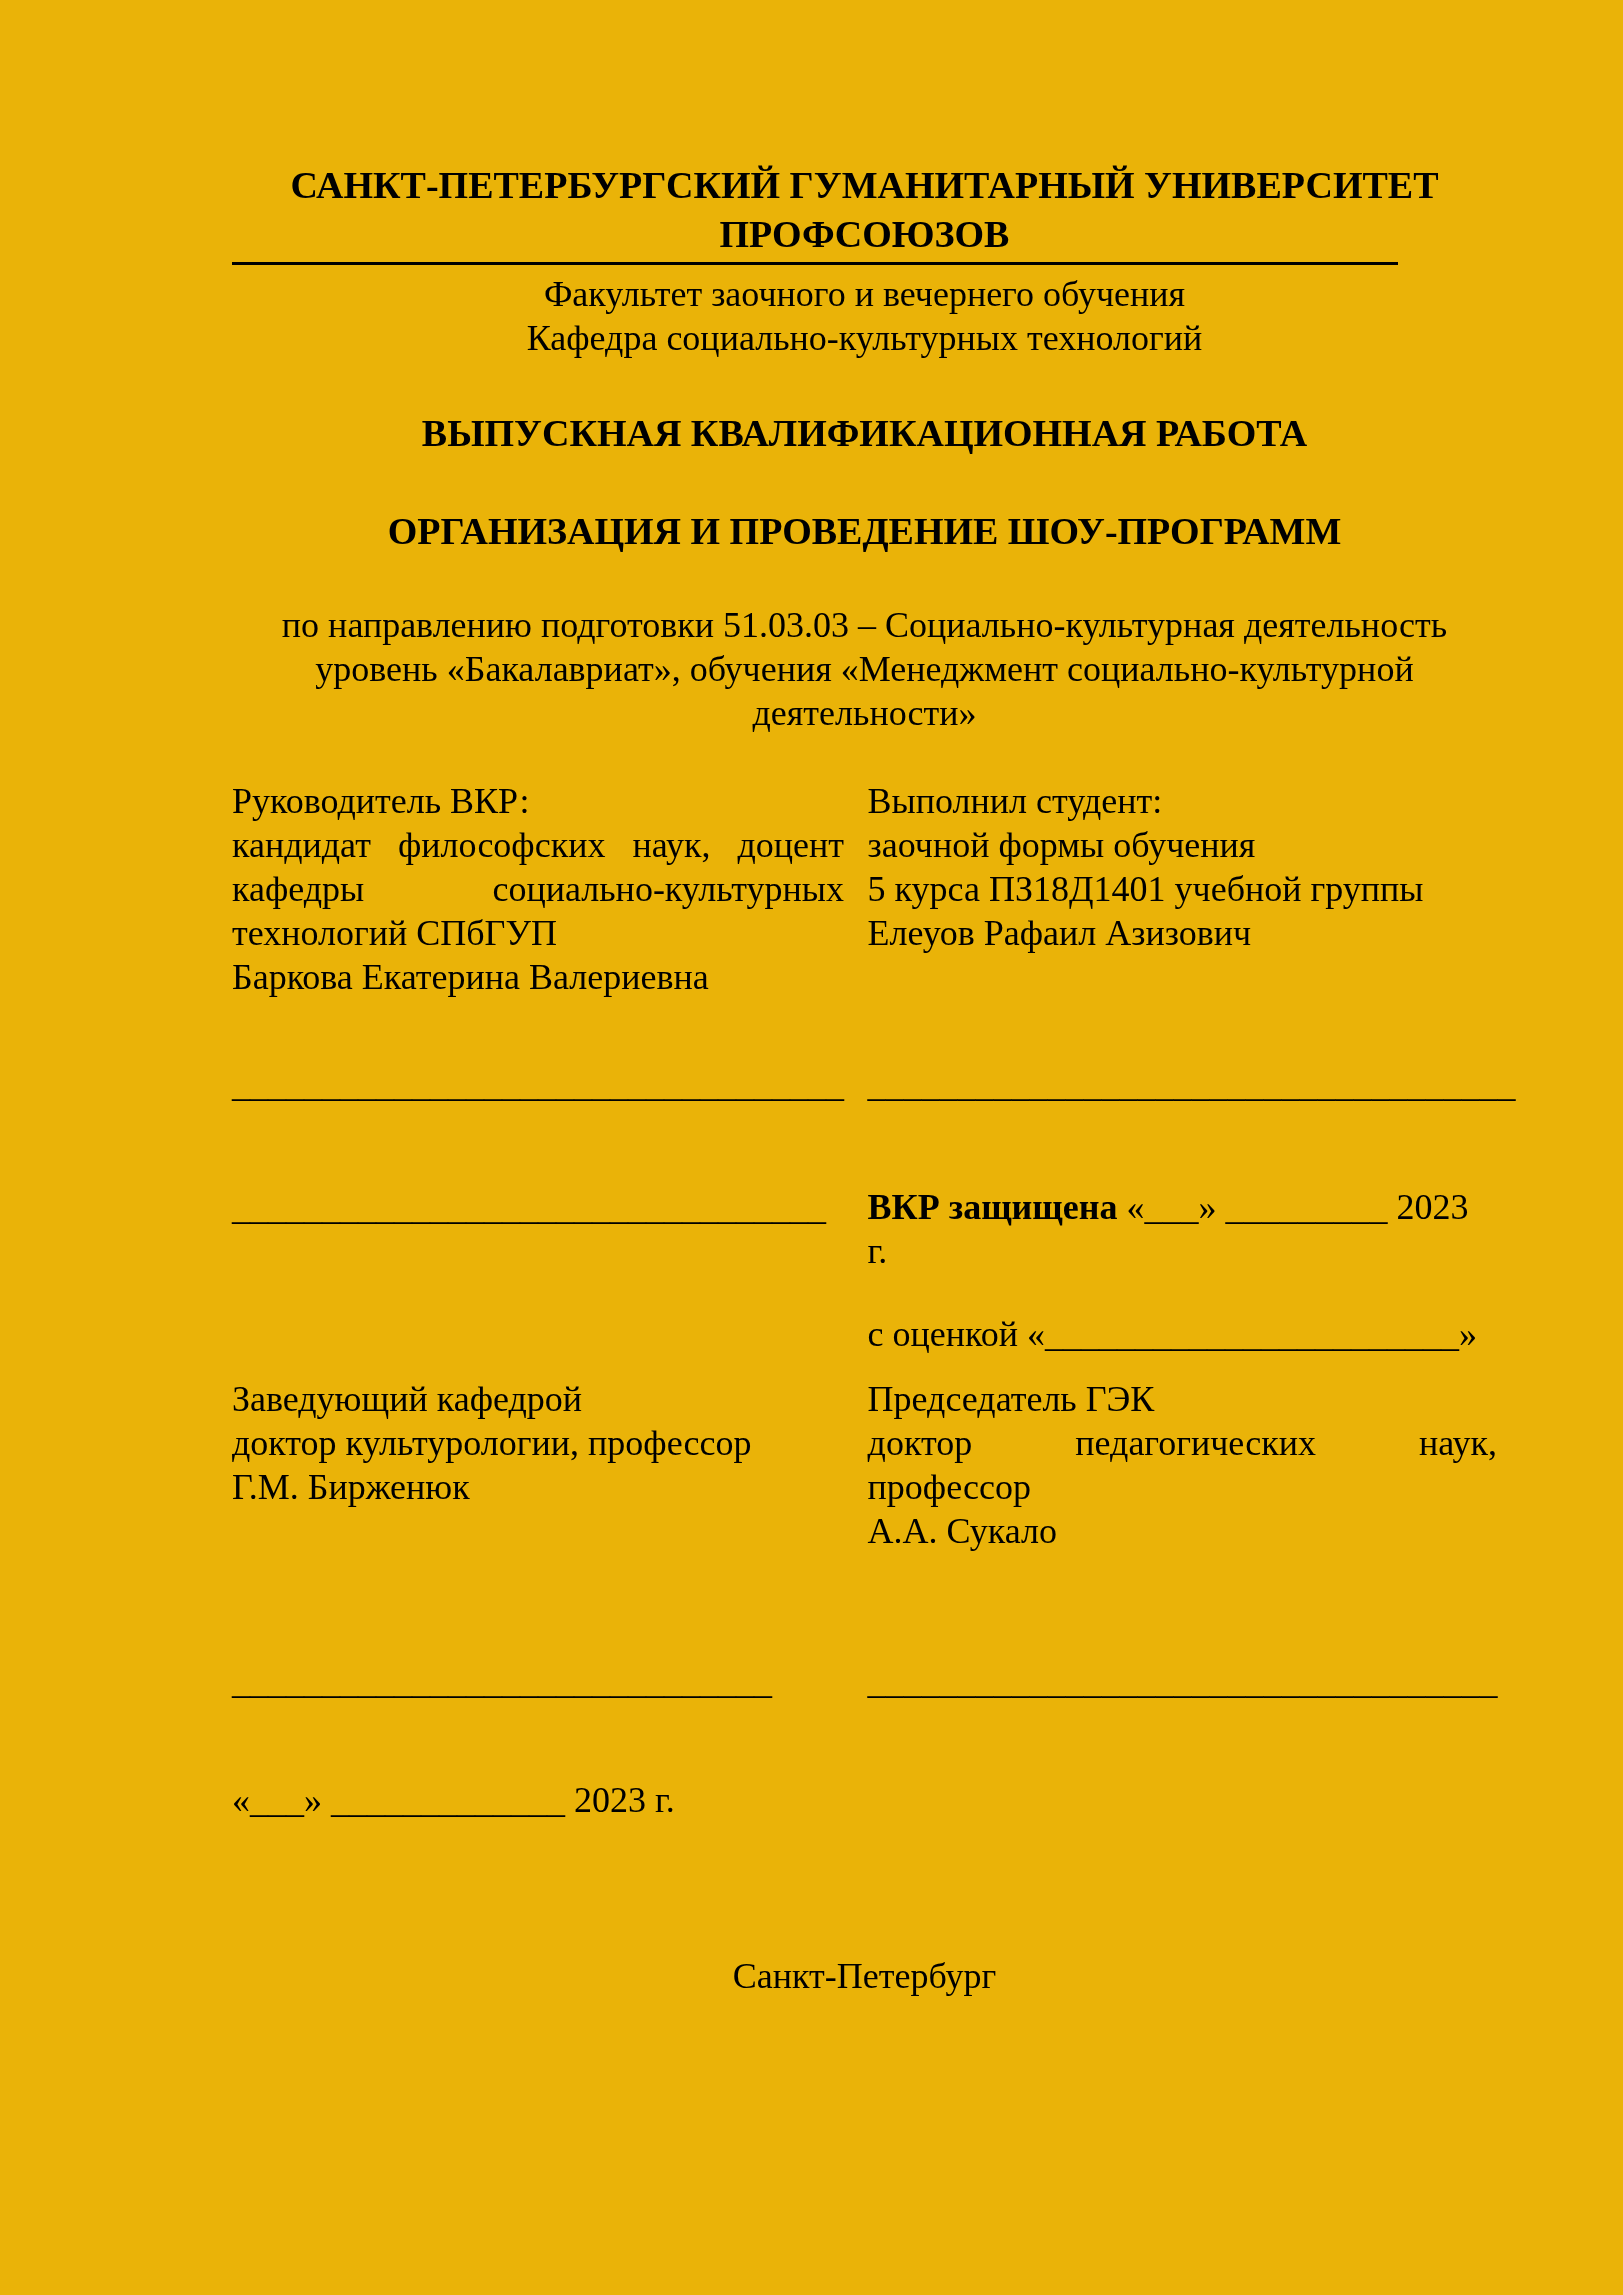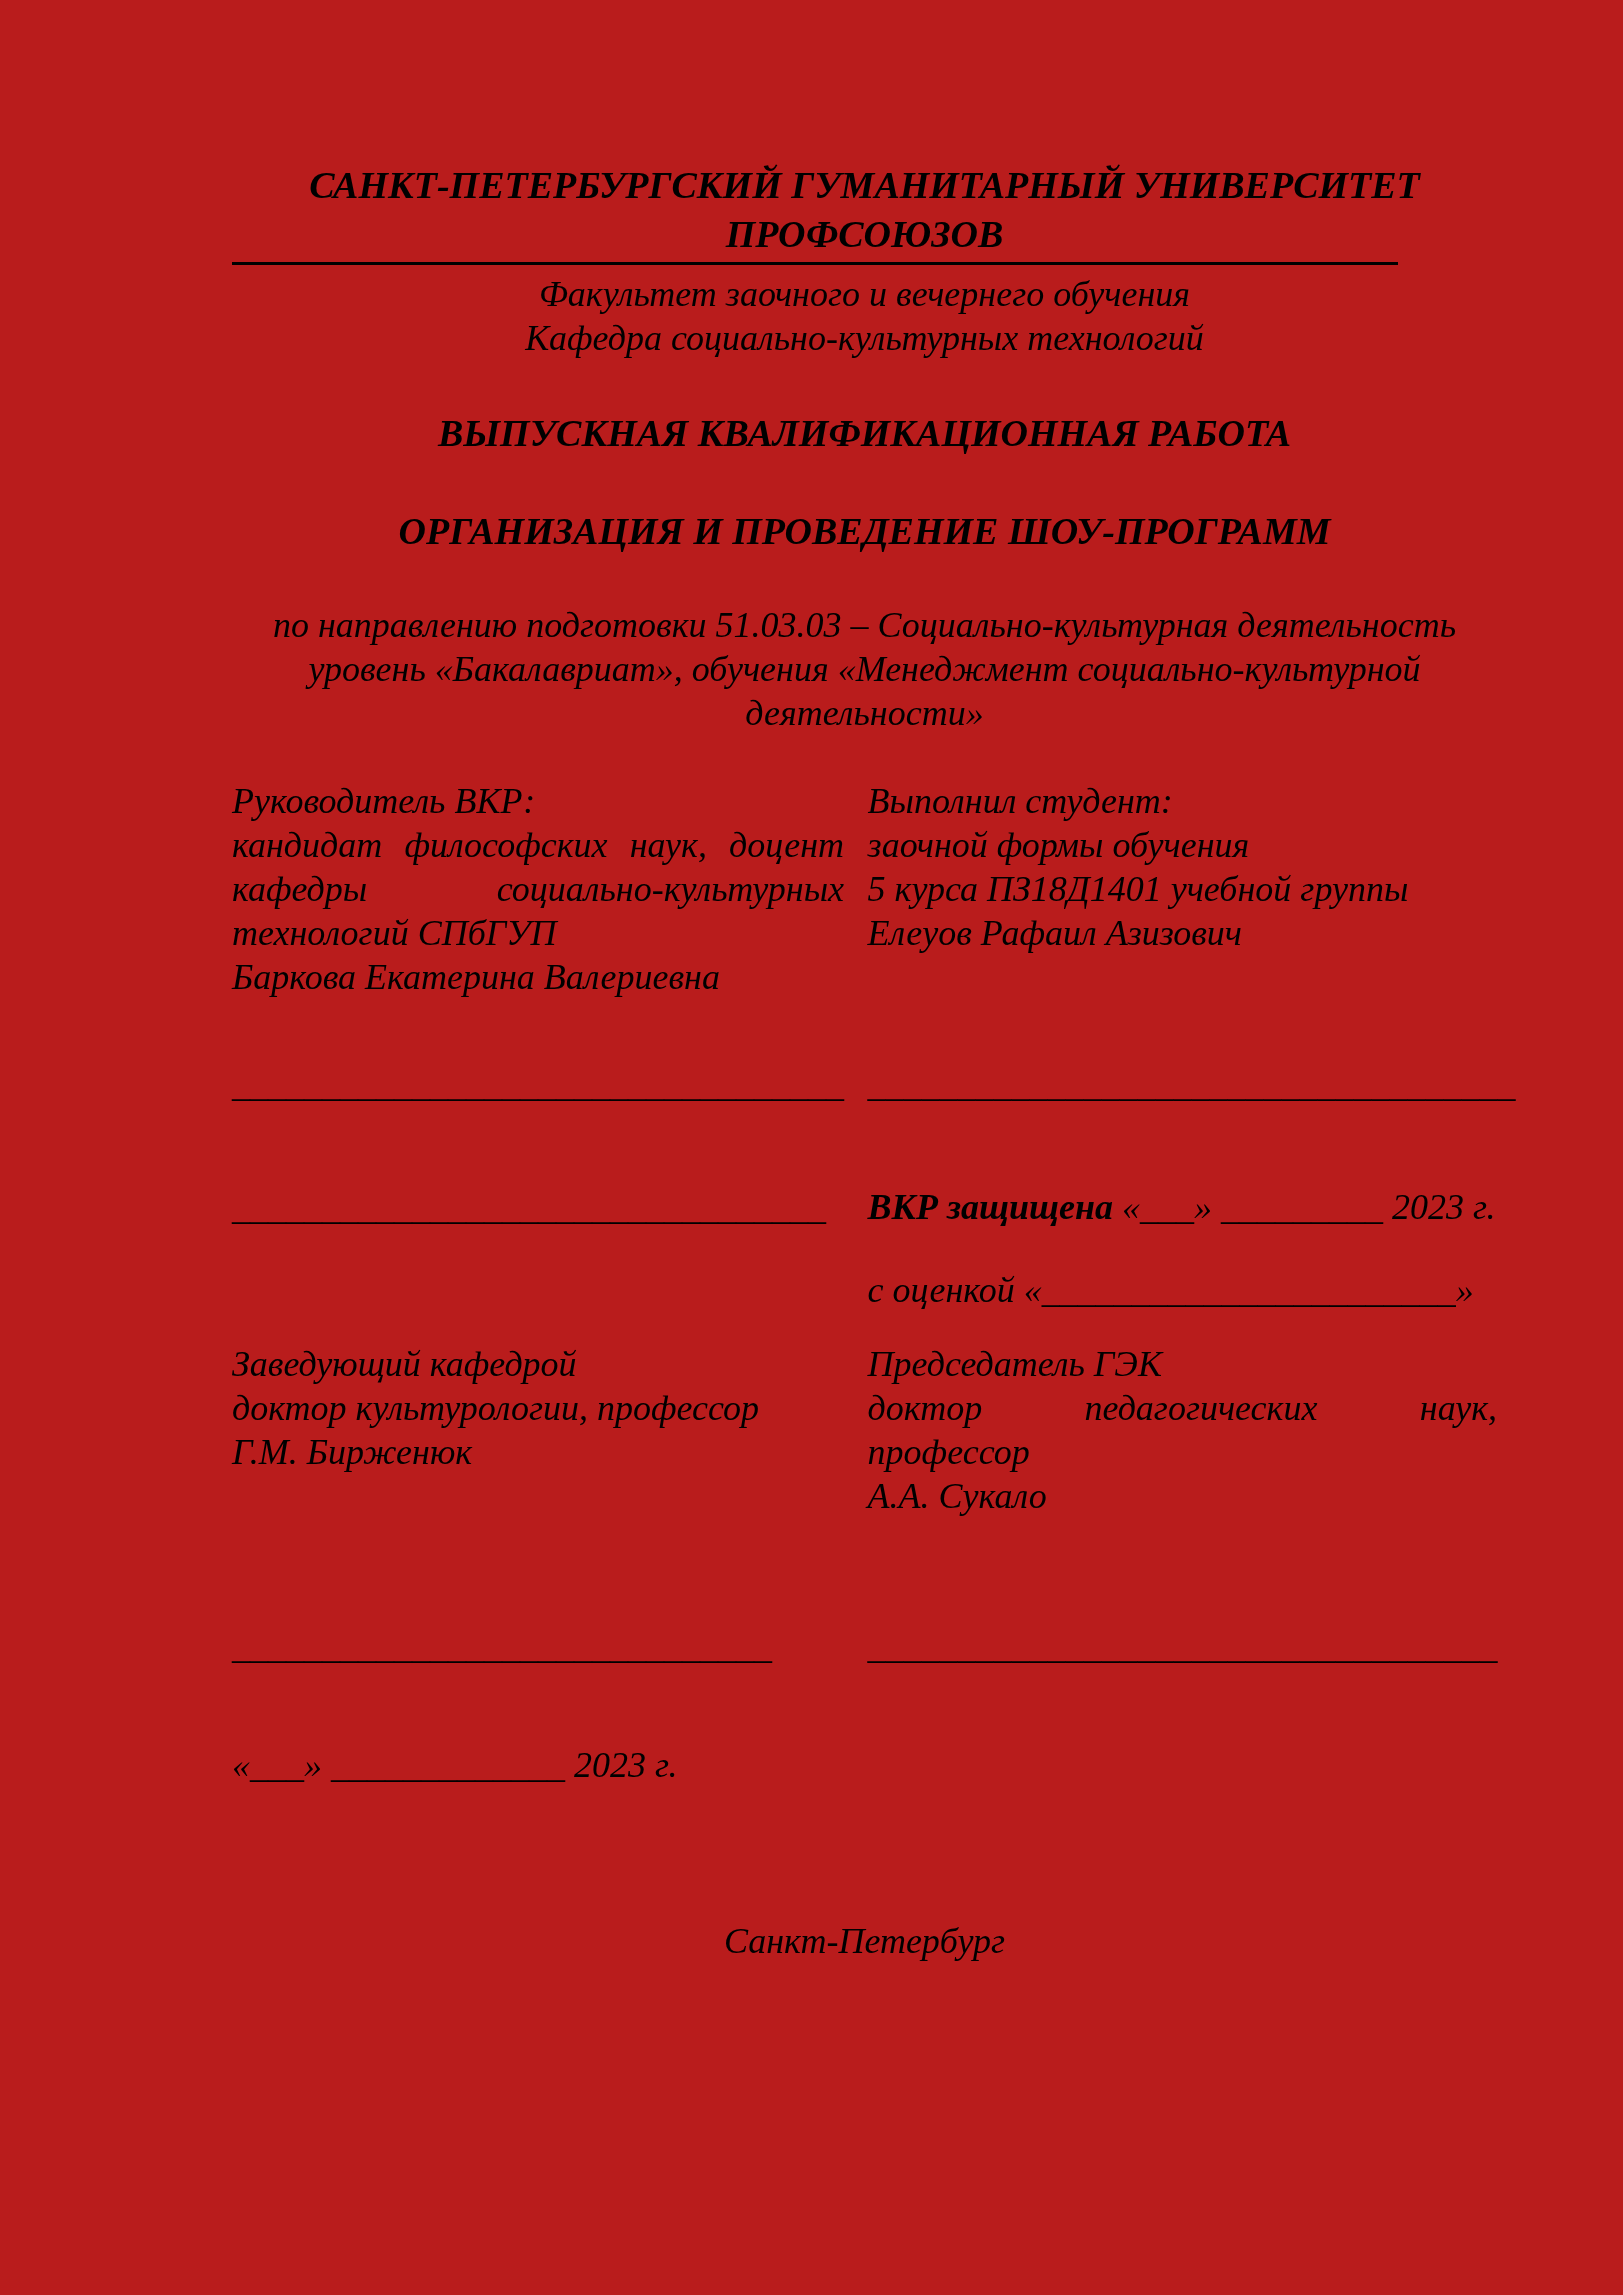--- a/index.html
+++ b/index.html
@@ -2,45 +2,44 @@
 <html style="font-size:12.6px"><head>
 <meta charset="utf-8">
 <style>
   * { margin: 0; padding: 0; box-sizing: border-box; }
   html, body { background: #888; }
   body { font-family: "Liberation Serif", "DejaVu Serif", serif; color: #000; }
   .page {
     position: relative;
     width: 1623px;
     height: 2295px;
-    background: #b91c1c;
+    background: #eab308;
     margin: 0 auto;
     padding: 161px 126px 7px 232px;
     overflow: hidden;
-    font-style: italic;
   }
   .fs-body { font-size: 36px; line-height: 44px; }
   .fs-head { font-size: 38px; line-height: 49px; }
   .c { text-align: center; }
   .b { font-weight: bold; }
   .rule { border-top: 3.1px solid #000; width: 1166px; margin-top: 3.1px; }
   .cols { display: flex; align-items: flex-start; }
   .col-l { width: 612px; margin-right: 23.6px; flex: 0 0 auto; }
   .col-r { flex: 1 1 auto; }
   
   .jl { text-align: justify; text-align-last: justify; }
   .mt-faculty { margin-top: 7px; }
   .mt-worktype { margin-top: 49px; }
   .mt-title { margin-top: 49px; }
   .mt-program { margin-top: 47px; }
   .mt-people { margin-top: 44px; }
   .mt-sig1 { margin-top: 63px; }
   .mt-defense { margin-top: 79px; }
   .mt-grade { margin-top: 39px; }
-  .mt-officials { margin-top: 30px; }
+  .mt-officials { margin-top: 21px; }
   .mt-sig3 { margin-top: 106px; }
   .mt-date { margin-top: 75px; }
   .mt-footer { margin-top: 132px; }
 </style>
 </head>
 <body>
 
 <div class="page">
 
   <div class="fs-head c b">

